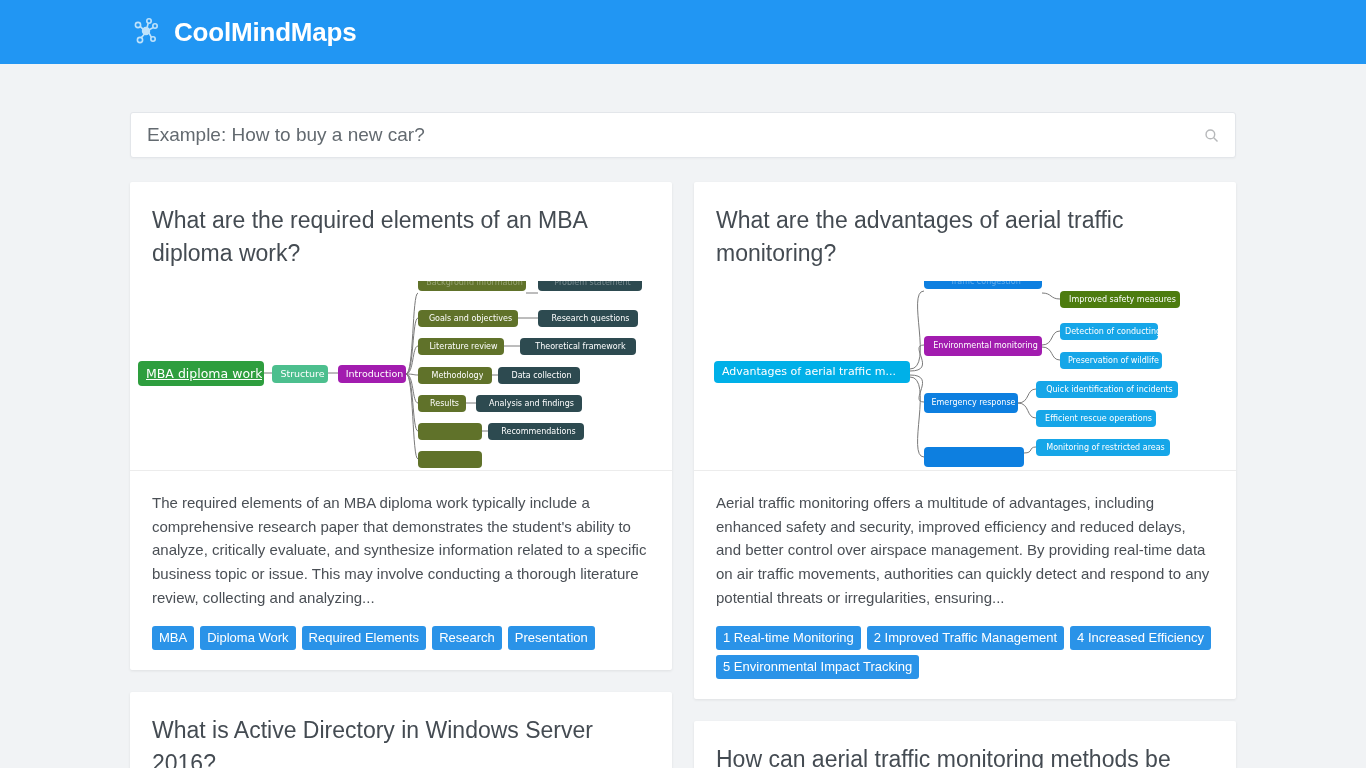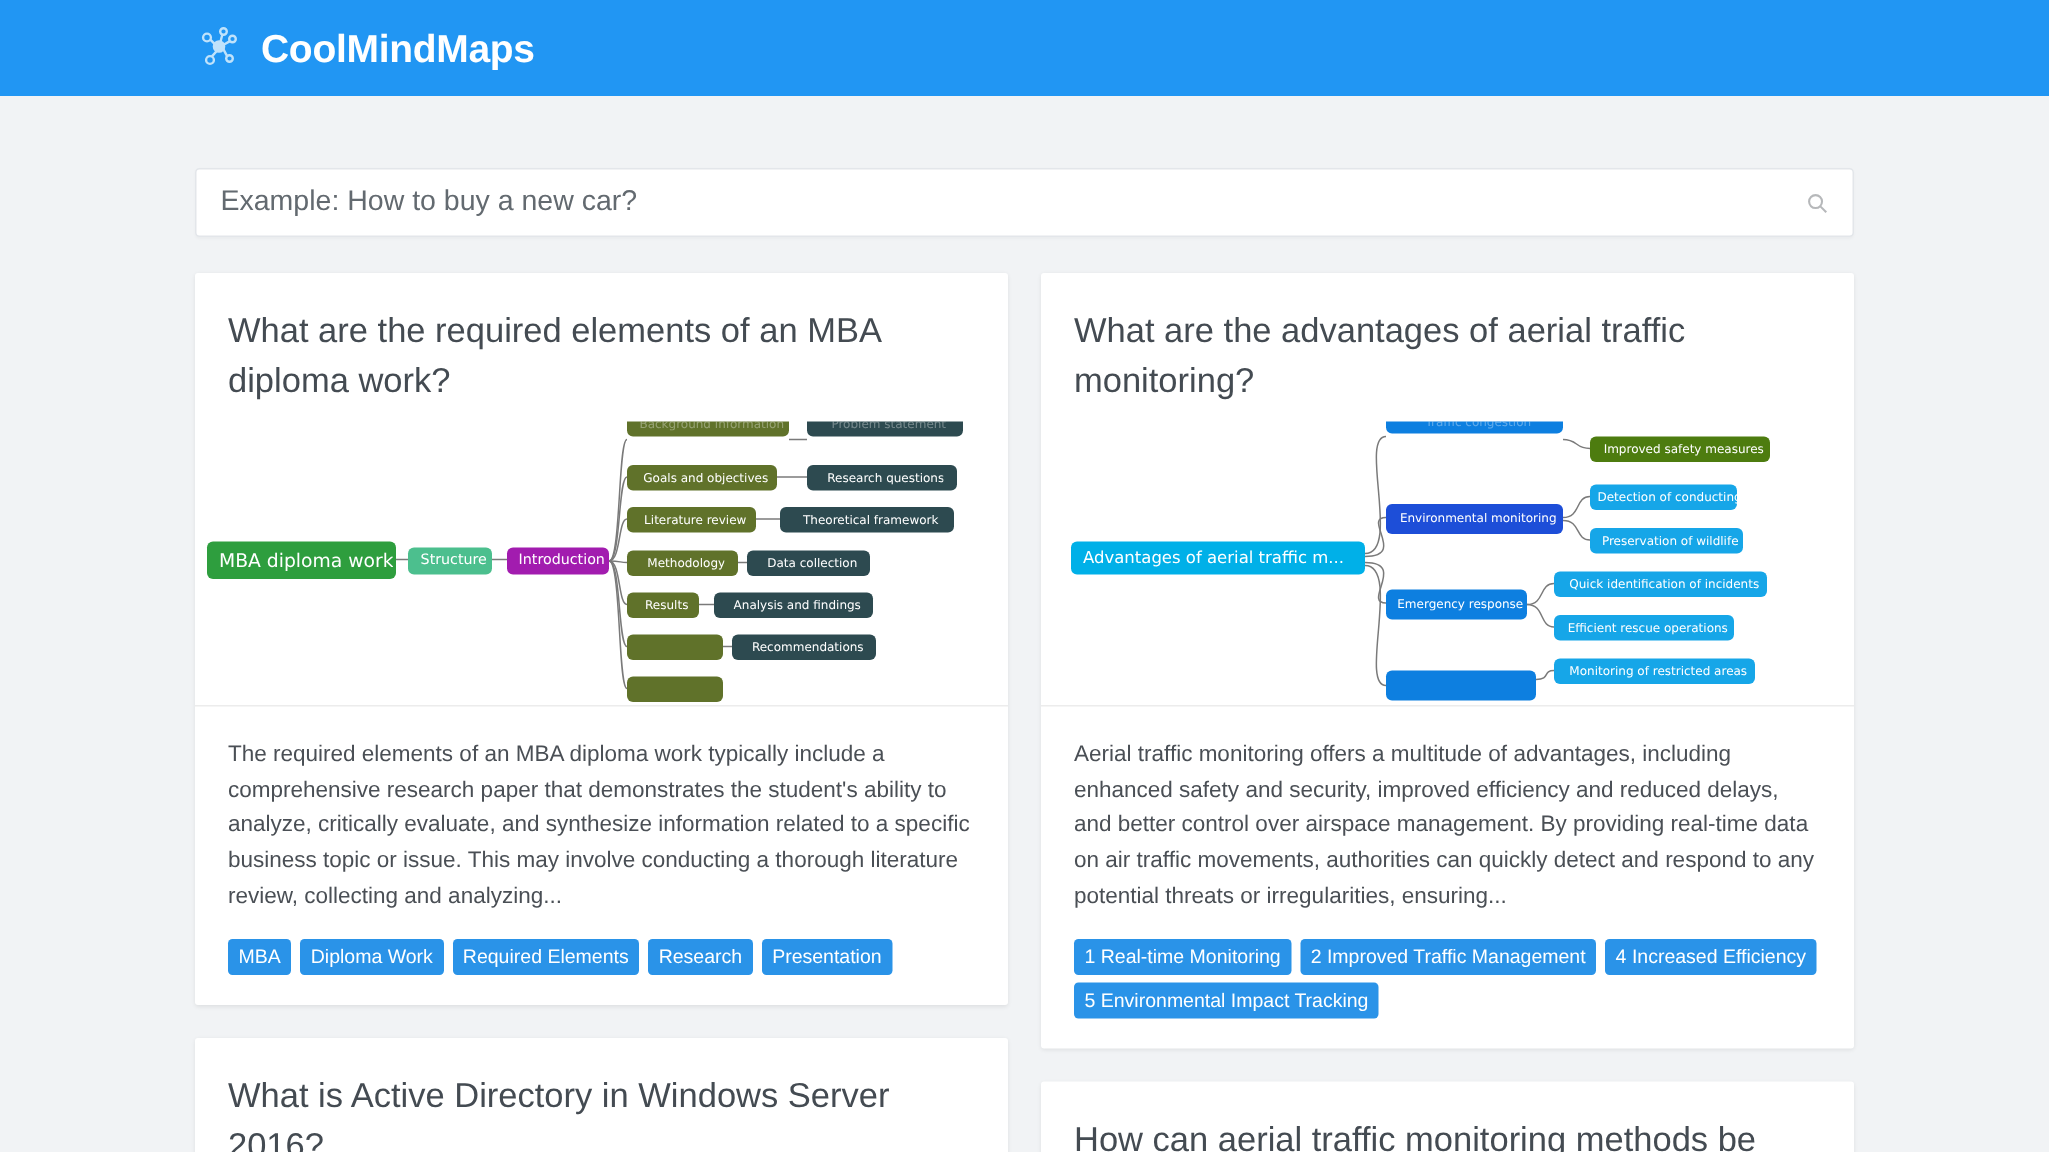--- a/index.html
+++ b/index.html
@@ -180,21 +180,21 @@
                 <path d="M276,93 C284,93 282,122 288,122" stroke="#7a7a7a" stroke-width="1" fill="none"></path>
                 <path d="M276,93 C284,93 282,150 288,150" stroke="#7a7a7a" stroke-width="1" fill="none"></path>
                 <path d="M276,93 C284,93 282,178 288,178" stroke="#7a7a7a" stroke-width="1" fill="none"></path>
                 <path d="M396,12 L408,12" stroke="#7a7a7a" stroke-width="1" fill="none"></path>
                 <path d="M388,37 L408,37" stroke="#7a7a7a" stroke-width="1" fill="none"></path>
                 <path d="M374,65 L390,65" stroke="#7a7a7a" stroke-width="1" fill="none"></path>
                 <path d="M362,94 L368,94" stroke="#7a7a7a" stroke-width="1" fill="none"></path>
                 <path d="M336,122 L346,122" stroke="#7a7a7a" stroke-width="1" fill="none"></path>
                 <path d="M352,150 L358,150" stroke="#7a7a7a" stroke-width="1" fill="none"></path>
               </svg>
-              <div class="node" style="left: 8px; top: 80px; width: 126px; height: 25px; background: rgb(46, 158, 62); font-size: 12.5px; padding-left: 8px; justify-content: flex-start;">
+              <div class="node" style="left: 8px; top: 80px; width: 126px; height: 25px; background: rgb(46, 158, 62); font-size: 12.5px; padding-left: 8px; justify-content: flex-start; text-decoration: underline;">
                 <span style="overflow: hidden; white-space: nowrap;">MBA diploma work</span>
               </div>
               <div class="node" style="left: 142px; top: 84px; width: 56px; height: 18px; background: rgb(76, 191, 142); font-size: 9.5px; padding-left: 5px; justify-content: center;">
                 <span style="overflow: hidden; white-space: nowrap;">Structure</span>
               </div>
               <div class="node" style="left: 208px; top: 84px; width: 68px; height: 18px; background: #a21caf; font-size: 9.5px; padding-left: 5px; justify-content: center;">
                 <span style="overflow: hidden; white-space: nowrap;">Introduction</span>
               </div>
               <div class="node" style="left: 288px; top: -6px; width: 108px; height: 16px; background: rgb(96, 114, 42); font-size: 8px; padding-left: 5px; justify-content: center; color: rgba(255, 255, 255, 0.35);">
                 <span style="overflow: hidden; white-space: nowrap;">Background information</span>
@@ -271,21 +271,21 @@
                 <path d="M324,122 C336,122 332,108 342,108" stroke="#7a7a7a" stroke-width="1" fill="none"></path>
                 <path d="M324,122 C336,122 332,137 342,137" stroke="#7a7a7a" stroke-width="1" fill="none"></path>
                 <path d="M330,172 C340,172 334,166 342,166" stroke="#7a7a7a" stroke-width="1" fill="none"></path>
               </svg>
               <div class="node" style="left: 20px; top: 80px; width: 196px; height: 22px; background: rgb(0, 176, 232); font-size: 11px; padding-left: 8px; justify-content: flex-start;">
                 <span style="overflow: hidden; white-space: nowrap;">Advantages of aerial traffic m...</span>
               </div>
               <div class="node" style="left: 230px; top: -6px; width: 118px; height: 14px; background: rgb(13, 127, 224); font-size: 8px; padding-left: 5px; justify-content: center; color: rgba(255, 255, 255, 0.35);">
                 <span style="overflow: hidden; white-space: nowrap;">Traffic congestion</span>
               </div>
-              <div class="node" style="left: 230px; top: 55px; width: 118px; height: 20px; background: #1d4ed8; font-size: 8px; padding-left: 5px; justify-content: center;">
+              <div class="node" style="left: 230px; top: 55px; width: 118px; height: 20px; background: #a21caf; font-size: 8px; padding-left: 5px; justify-content: center;">
                 <span style="overflow: hidden; white-space: nowrap;">Environmental monitoring</span>
               </div>
               <div class="node" style="left: 230px; top: 112px; width: 94px; height: 20px; background: rgb(13, 127, 224); font-size: 8px; padding-left: 5px; justify-content: center;">
                 <span style="overflow: hidden; white-space: nowrap;">Emergency response</span>
               </div>
               <div class="node" style="left: 230px; top: 166px; width: 100px; height: 20px; background: rgb(13, 127, 224); font-size: 8px; padding-left: 5px; justify-content: center; color: rgba(255, 255, 255, 0);">
                 <span style="overflow: hidden; white-space: nowrap;">Security surveillance</span>
               </div>
               <div class="node" style="left: 366px; top: 10px; width: 120px; height: 17px; background: #4d7c0f; font-size: 8px; padding-left: 5px; justify-content: center;">
                 <span style="overflow: hidden; white-space: nowrap;">Improved safety measures</span>

